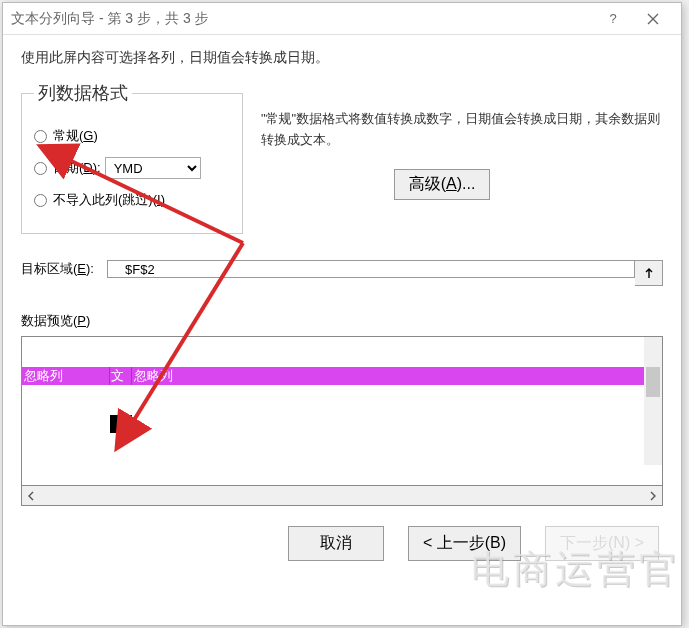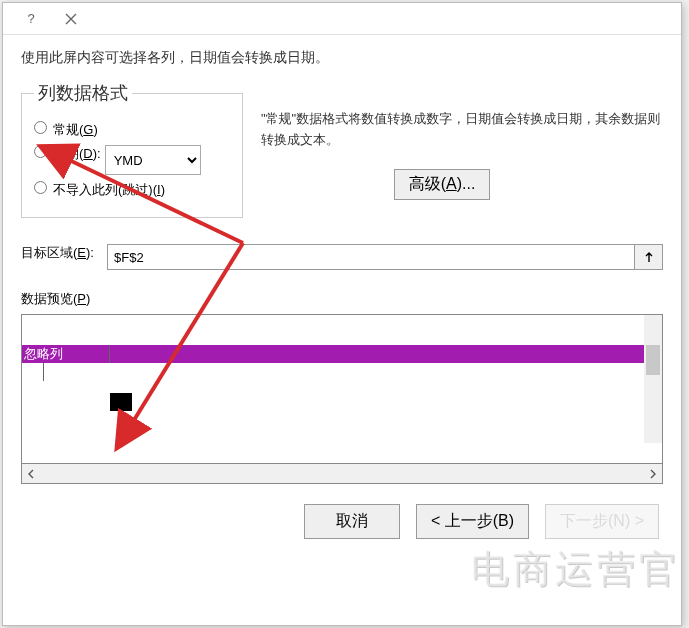--- a/index.html
+++ b/index.html
@@ -42,29 +42,29 @@
       border: 1px solid #ccc;
       padding: 10px 12px 12px 12px;
       width: 222px;
       position: relative;
       float: left;
     }
     fieldset.col-format legend {
       padding: 0 4px; font-size: 18px; color: #333;
     }
     .radio-row {
-      display: flex; align-items: flex-start;
-      margin: 6px 0;
+      display: flex; align-items: center;
+      margin: 12px 0;
       font-size: 13px;
     }
     .radio-row input[type=radio] { margin-right: 6px; }
     .date-select {
       margin-left: 4px;
       width: 96px;
-      height: 30px;
+      height: 22px;
       border: 1px solid #aaa;
       background: #fff;
       font-size: 13px;
       padding-left: 4px;
     }
     .right-desc {
       margin-left: 240px;
       padding-top: 28px;
       font-size: 13px;
       color: #333;
@@ -81,56 +81,55 @@
       cursor: pointer;
       text-align: center;
     }
     .clear { clear: both; }
     .dest-row {
       margin-top: 26px;
       display: flex; align-items: flex-start;
     }
     .dest-row label { width: 86px; }
     .dest-input {
-      flex: 1; height: 26px;
+      flex: 1; height: 18px;
       border: 1px solid #999;
-      padding: 0 6px;
+      padding: 0 17px;
       font-size: 13px;
     }
     .ref-btn {
       width: 28px; height: 26px;
       border: 1px solid #999;
       border-left: none;
       background: #f0f0f0;
       display: flex; align-items: center; justify-content: center;
       cursor: pointer;
       font-weight: bold;
     }
-    .preview-label { margin-top: 20px; margin-bottom: 6px; font-size: 13px; }
+    .preview-label { margin-top: 26px; margin-bottom: 6px; font-size: 13px; }
     .preview-box {
       border: 1px solid #888;
       height: 150px;
       position: relative;
       overflow: hidden;
     }
     .preview-inner {
       font-family: "SimSun", monospace;
       font-size: 13px;
       white-space: pre;
       padding: 0;
       height: 120px;
       overflow: hidden;
     }
     .preview-header {
-      background: #a21caf; color: #fff;
+      background: #d946ef; color: #fff;
       display: flex;
       font-size: 13px;
       height: 18px;
       line-height: 18px;
-      flex-direction: column;
     }
     .preview-header .h1 { width: 88px; padding-left: 2px; border-right: 1px solid #666; }
     .preview-header .h2 { width: 22px; padding-left: 1px; border-right: 1px solid #666; }
     .preview-header .h3 { flex: 1; padding-left: 2px; }
     .preview-row {
       display: flex; height: 18px; line-height: 18px;
     }
     .preview-row .c1 { width: 88px; padding-left: 2px; color: #333; }
     .preview-row .c2 {
       width: 22px; background: #000; color: #fff;
@@ -153,21 +152,21 @@
       display: flex; align-items: center;
     }
     .hscroll .arrow {
       width: 18px; height: 18px;
       display: flex; align-items: center; justify-content: center;
       color: #555; cursor: pointer;
     }
     .hscroll .track { flex: 1; }
     .footer {
       margin-top: 20px;
-      display: flex; justify-content: flex-end; gap: 16px;
+      display: flex; justify-content: flex-end; gap: 24px;
       padding-right: 4px;
     }
     .footer .btn-std { min-width: 96px; padding: 6px 14px; }
     .underline-letter { text-decoration: underline; }
     .arrow-annot {
       position: absolute; pointer-events: none;
       left: 0; top: 0;
     }
     .watermark {
       position: absolute;
@@ -179,20 +178,21 @@
       pointer-events: none;
       text-shadow: 1px 1px 0 rgba(120,120,120,0.4);
     }
   </style>
 </head>
 <body>
 
 <div class="dialog">
 
   <div class="titlebar">
+    <span class="title-text">文本分列向导 - 第 3 步，共 3 步</span>
     <div class="btn">?</div>
     <div class="btn close">
       <svg width="12" height="12" viewBox="0 0 12 12">
           <path d="M1 1 L11 11 M11 1 L1 11" stroke="currentColor" stroke-width="1.4"></path>
         </svg>
     </div>
   </div>
 
   <div class="content">
 

